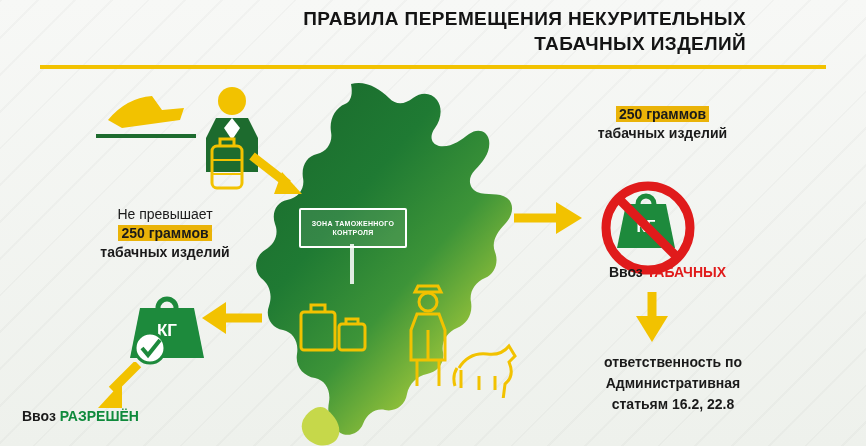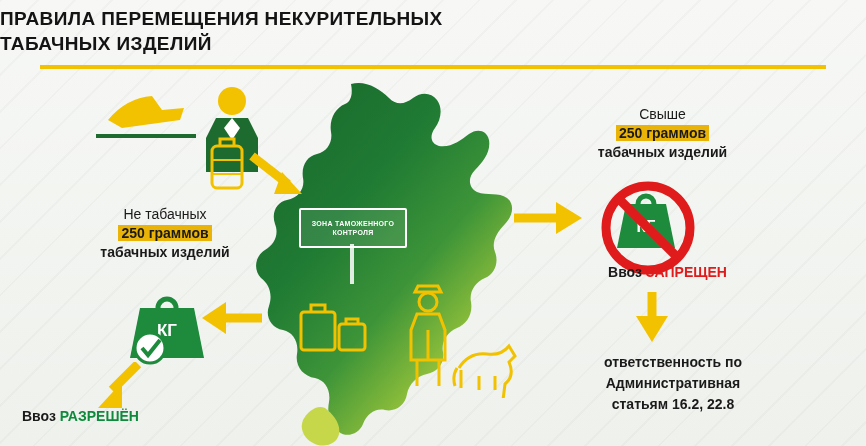--- a/index.html
+++ b/index.html
@@ -22,21 +22,21 @@
     inset: 0;
     background:
       repeating-linear-gradient(135deg, rgba(0,0,0,0.022) 0 2px, rgba(0,0,0,0) 2px 26px),
       linear-gradient(180deg, #f7f8f6 0%, #eef1ec 100%);
   }
   #title-block {
     position: absolute;
     top: 6px;
     left: 0;
     width: 746px;
-    text-align: left;
+    text-align: right;
   }
   .title-line {
     font-size: 19px;
     font-weight: bold;
     letter-spacing: 0.4px;
     line-height: 25px;
     color: #141414;
   }
   #title-rule {
     position: absolute;
@@ -224,21 +224,21 @@
       <path d="M12 76 h30 M12 90 h30" stroke="#f2c200" stroke-width="2" fill="none"></path>
     </g>
   </svg>
 
   <svg class="abs" style="left:248px; top:150px;" width="70" height="60">
     <path d="M4 6 L40 34" stroke="#f2c200" stroke-width="9" fill="none"></path>
     <path d="M34 22 L54 44 L26 44 Z" fill="#f2c200"></path>
   </svg>
 
   <div id="left-text" class="txt-block">
-    <div>Не табачных</div>
+    <div>Не превышает</div>
     <div><span class="hl">250 граммов</span></div>
     <div class="b">табачных изделий</div>
   </div>
 
   <svg class="abs" style="left:196px; top:298px;" width="70" height="44">
     <path d="M66 20 L26 20" stroke="#f2c200" stroke-width="9" fill="none"></path>
     <path d="M30 4 L6 20 L30 36 Z" fill="#f2c200"></path>
   </svg>
 
   <svg class="abs" style="left:124px; top:288px;" width="86" height="78">
@@ -252,40 +252,39 @@
   <svg class="abs" style="left:88px; top:362px;" width="60" height="56">
     <path d="M50 2 L24 28" stroke="#f2c200" stroke-width="9" fill="none"></path>
     <path d="M34 20 L10 46 L34 46 Z" fill="#f2c200"></path>
   </svg>
 
   <div id="left-status">
     <span>Ввоз </span><span class="green">РАЗРЕШЁН</span>
   </div>
 
   <div id="right-text" class="txt-block">
-    <div>Свыше</div>
     <div><span class="hl">250 граммов</span></div>
     <div class="b">табачных изделий</div>
   </div>
 
   <svg class="abs" style="left:512px; top:198px;" width="80" height="44">
     <path d="M2 20 L46 20" stroke="#f2c200" stroke-width="9" fill="none"></path>
     <path d="M44 4 L70 20 L44 36 Z" fill="#f2c200"></path>
   </svg>
 
   <svg class="abs" style="left:596px; top:180px;" width="110" height="96">
     <path d="M30 24 h40 l9 44 h-58 z" fill="#1d8a3c"></path>
     <path d="M42 24 a8 8 0 0 1 16 0" fill="none" stroke="#1d8a3c" stroke-width="5"></path>
     <text x="50" y="52" text-anchor="middle" font-family="Liberation Sans, sans-serif" font-size="16" font-weight="bold" fill="#ffffff">КГ</text>
     <circle cx="52" cy="48" r="42" fill="none" stroke="#e01b1b" stroke-width="9"></circle>
     <path d="M22 18 L82 78" stroke="#e01b1b" stroke-width="9"></path>
   </svg>
 
   <div id="right-status">
-    <span>Ввоз </span><span class="red">ЗАПРЕЩЕН</span>
+    <span>Ввоз </span><span class="red">ТАБАЧНЫХ</span>
   </div>
 
   <svg class="abs" style="left:630px; top:292px;" width="48" height="54">
     <path d="M22 0 L22 26" stroke="#f2c200" stroke-width="9" fill="none"></path>
     <path d="M6 24 L22 50 L38 24 Z" fill="#f2c200"></path>
   </svg>
 
   <div id="admin-text" class="txt-block">
     <div>ответственность по</div>
     <div>Административная</div>

